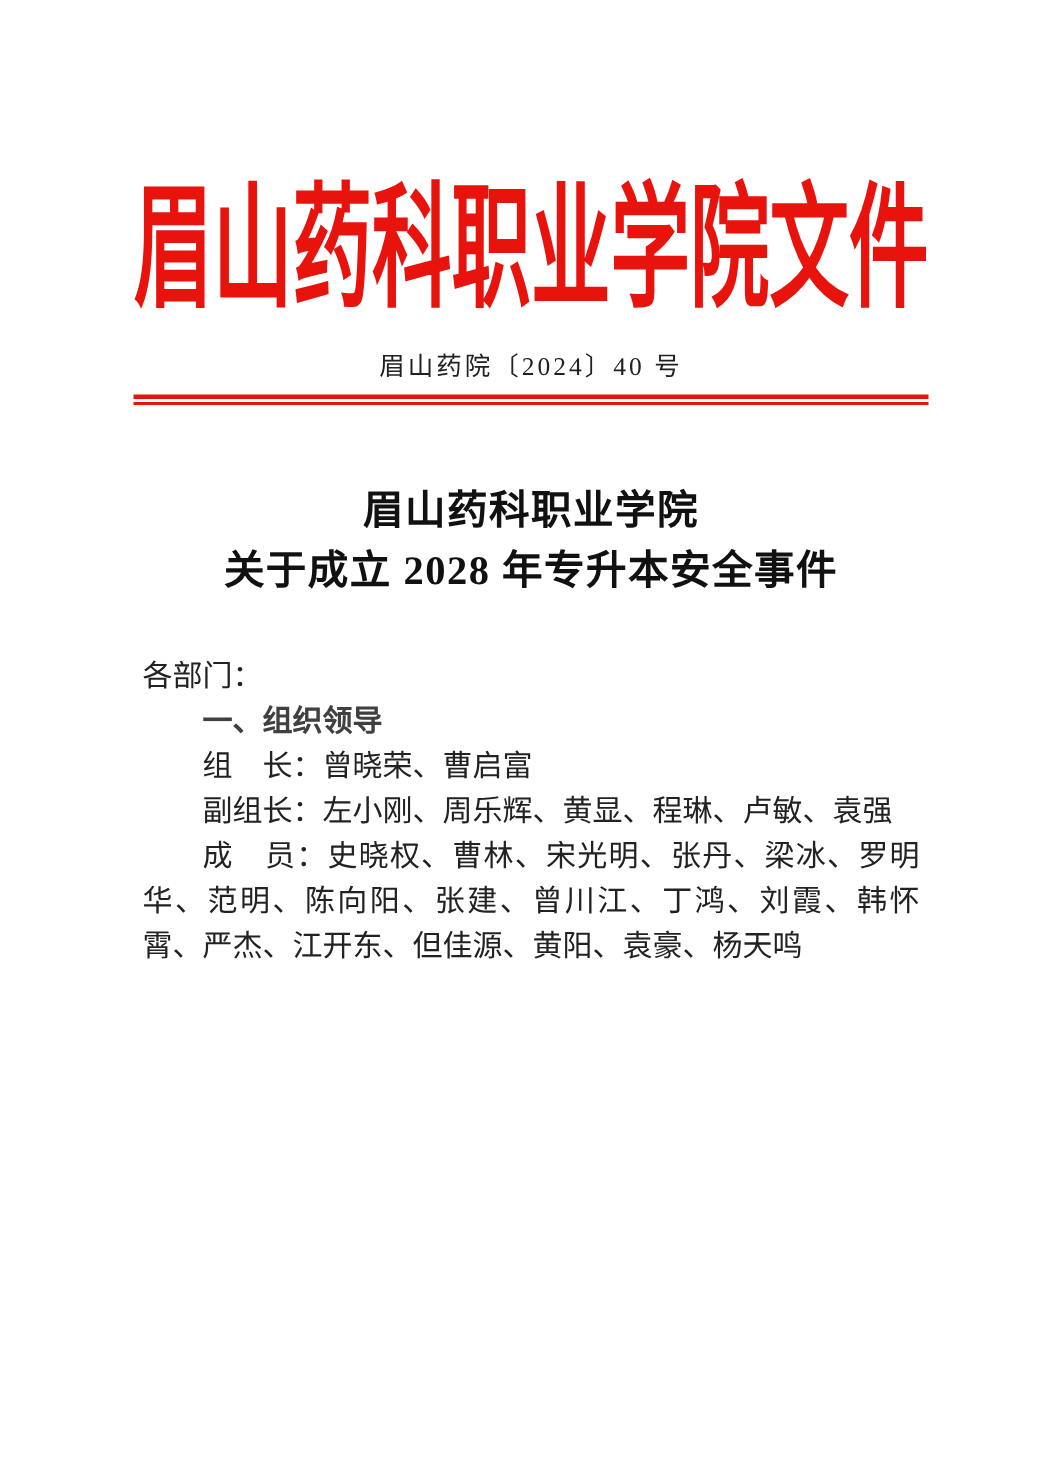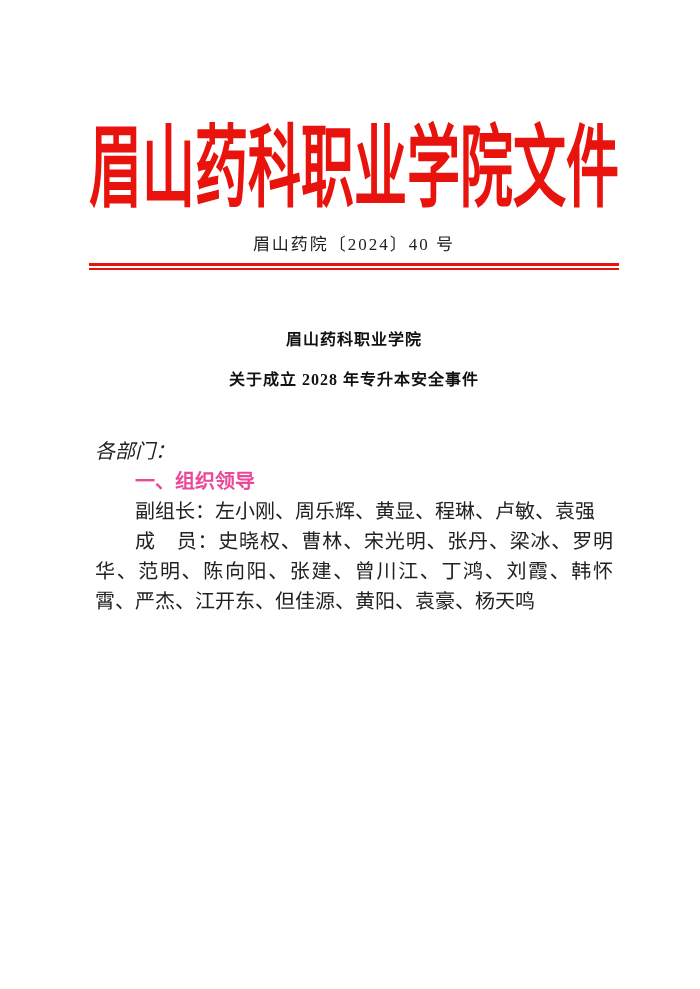--- a/index.html
+++ b/index.html
@@ -47,47 +47,47 @@
     height:2px;
     border-top:3px solid var(--red);
     border-bottom:2px solid var(--red);
     background:#ffffff;
   }
   
   .title-block{
     margin-top:50px;
     text-align:center;
     font-weight:bold;
-    font-size:16px;
+    font-size:27px;
     line-height:40px;
     letter-spacing:1px;
     color:#111111;
   }
   
   .content{
     margin-top:36px;
     font-size:20px;
     line-height:30px;
     color:#222222;
   }
-  .salutation{margin:0;font-style:italic;}
+  .salutation{margin:0;}
   .para{
     margin:0;
     text-indent:2em;
     text-align:justify;
     text-justify:inter-ideograph;
   }
   .section-heading{
     margin:0;
     font-size:20px;
     line-height:30px;
     font-weight:bold;
     font-family:"Liberation Sans","DejaVu Sans",sans-serif;
     text-indent:2em;
-    color:#ec4899;
+    color:#404040;
   }
   .role{
     margin:0;
     text-indent:2em;
     text-align:justify;
     text-justify:inter-ideograph;
   }
 </style>
 </head>
 <body>
@@ -104,19 +104,20 @@
     <div class="title-line">眉山药科职业学院</div>
     <div class="title-line">关于成立 2028 年专升本安全事件</div>
   </section>
 
   <section class="content">
     <p class="salutation">各部门：</p>
 
 
     <h2 class="section-heading">一、组织领导</h2>
 
+    <p class="role"><span>组　长：</span><span>曾晓荣、曹启富</span></p>
 
     <p class="role"><span>副组长：</span><span>左小刚、周乐辉、黄显、程琳、卢敏、袁强</span></p>
 
     <p class="role"><span>成　员：</span><span>史晓权、曹林、宋光明、张丹、梁冰、罗明华、范明、陈向阳、张建、曾川江、丁鸿、刘霞、韩怀霄、严杰、江开东、但佳源、黄阳、袁豪、杨天鸣</span></p>
   </section>
 
 </div>
 
 </body></html>

